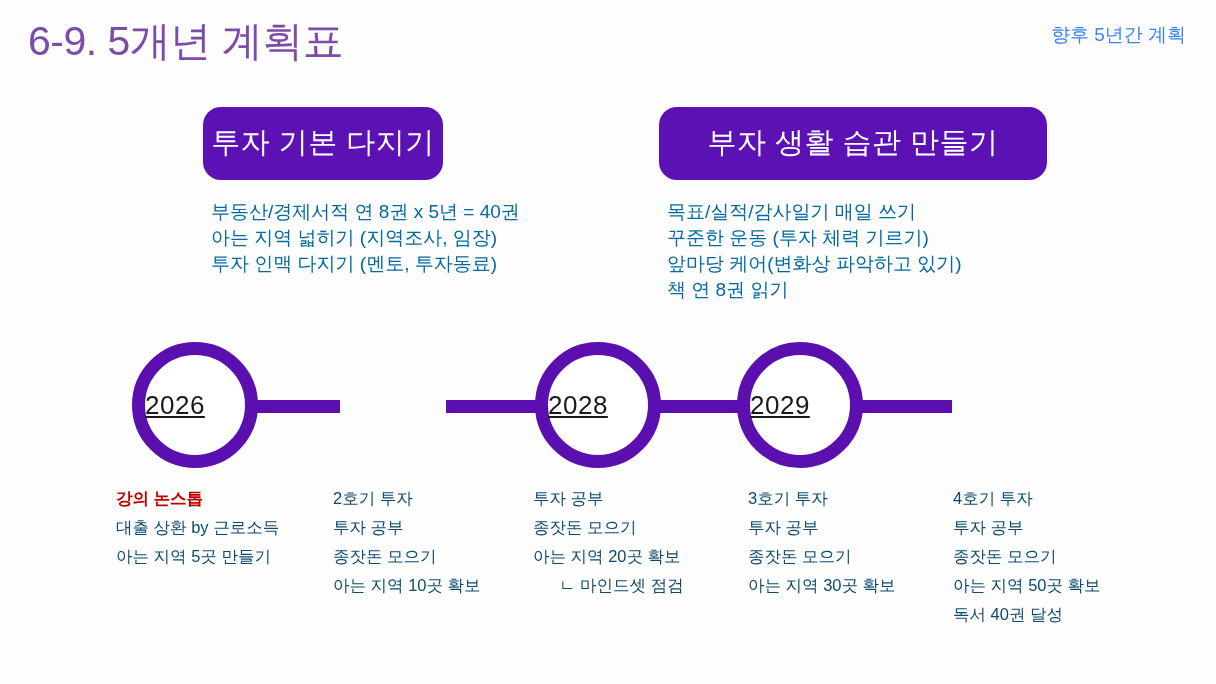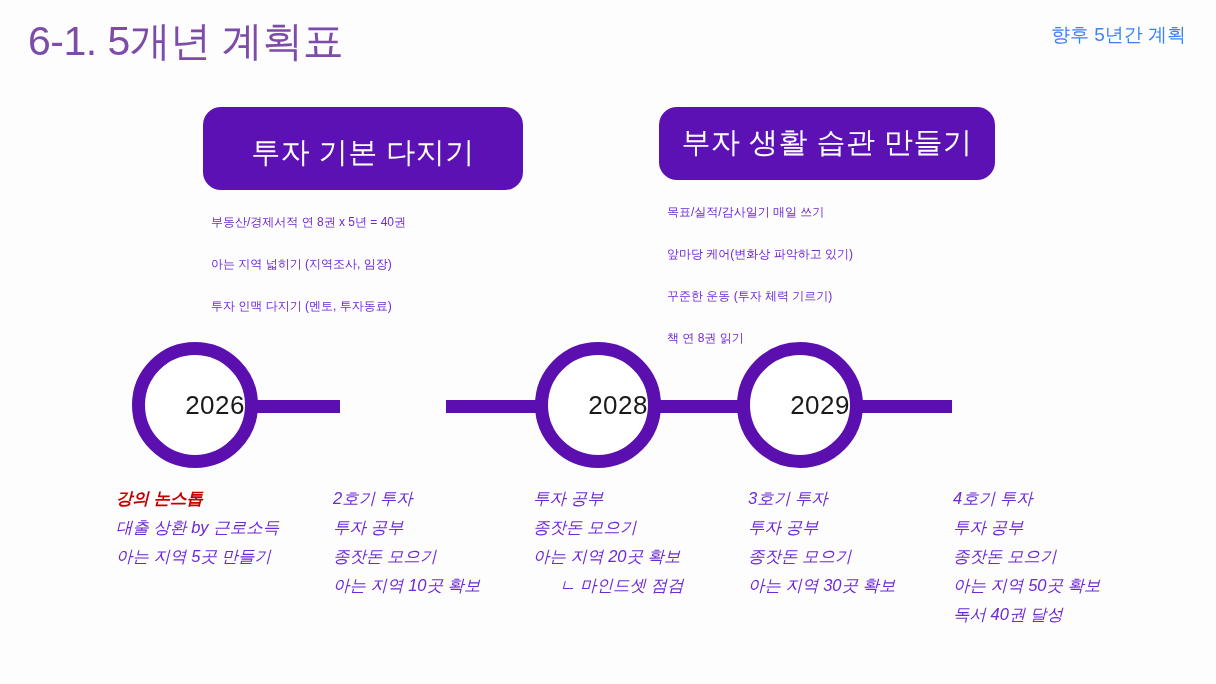--- a/index.html
+++ b/index.html
@@ -55,33 +55,32 @@
     background: #5c11b5;
     color: #ffffff;
     border-radius: 18px;
     font-size: 29px;
     font-weight: 400;
     letter-spacing: 0.5px;
     text-align: center;
     white-space: pre;
     box-sizing: border-box;
   }
-  .theme-block.left .theme-pill  { width: 320px; padding: 26px 0 17px; }
-  .theme-block.right .theme-pill { width: 336px; padding: 16px 0 17px; }
+  .theme-block.left .theme-pill  { width: 240px; padding: 16px 0 17px; }
+  .theme-block.right .theme-pill { width: 388px; padding: 16px 0 17px; }
 
   .theme-lines {
     margin-top: 19px;
     padding-left: 8px;
   }
   .theme-lines .line {
-    font-size: 12px;
+    font-size: 19px;
     line-height: 26px;
-    color: #6d28d9;
-    white-space: pre;
-    margin-top: 16px;
+    color: #0369a1;
+    white-space: pre;
   }
 
   
   .timeline {
     position: absolute;
     left: 0;
     top: 342px;
     width: 1216px;
     height: 128px;
   }
@@ -95,73 +94,73 @@
     position: absolute;
     top: 0;
     width: 126px;
     height: 126px;
     border-radius: 50%;
     border: 13px solid #5b0faf;
     background: #ffffff;
     box-sizing: border-box;
     display: flex;
     align-items: center;
-    justify-content: flex-end;
+    justify-content: flex-start;
+    text-decoration: underline;
   }
   .node-year {
     font-size: 26px;
     color: #1a1a1a;
     letter-spacing: 0.5px;
   }
 
   
   .year-col {
     position: absolute;
     top: 484px;
     width: 215px;
-    font-style: italic;
   }
   .year-col .line {
     font-size: 16.5px;
     line-height: 29px;
-    color: #6d28d9;
+    color: #0c4a6e;
     white-space: pre;
   }
   .year-col .line.highlight {
     color: #c00000;
     font-weight: bold;
   }
   .year-col .line.sub {
     padding-left: 26px;
   }
 </style>
 </head>
 <body>
 
 <div class="slide">
 
-  <div class="slide-title">6-1. 5개년 계획표</div>
+  <div class="slide-title">6-9. 5개년 계획표</div>
 
   <div class="slide-kicker">향후 5년간 계획</div>
 
   <div class="theme-block left">
     <div class="theme-pill">투자 기본 다지기</div>
     <div class="theme-lines">
       <div class="line">부동산/경제서적 연 8권 x 5년 = 40권</div>
       <div class="line">아는 지역 넓히기 (지역조사, 임장)</div>
       <div class="line">투자 인맥 다지기 (멘토, 투자동료)</div>
     </div>
   </div>
 
   <div class="theme-block right">
     <div class="theme-pill">부자 생활 습관 만들기</div>
     <div class="theme-lines">
       <div class="line">목표/실적/감사일기 매일 쓰기</div>
+      <div class="line">꾸준한 운동 (투자 체력 기르기)</div>
       <div class="line">앞마당 케어(변화상 파악하고 있기)</div>
-      <div class="line">꾸준한 운동 (투자 체력 기르기)</div>
       <div class="line">책 연 8권 읽기</div>
     </div>
   </div>
 
   <div class="timeline">
     <div class="connector" style="left:250px;width:90px;"></div>
     <div class="connector" style="left:446px;width:96px;"></div>
     <div class="connector" style="left:654px;width:90px;"></div>
     <div class="connector" style="left:856px;width:96px;"></div>
 

